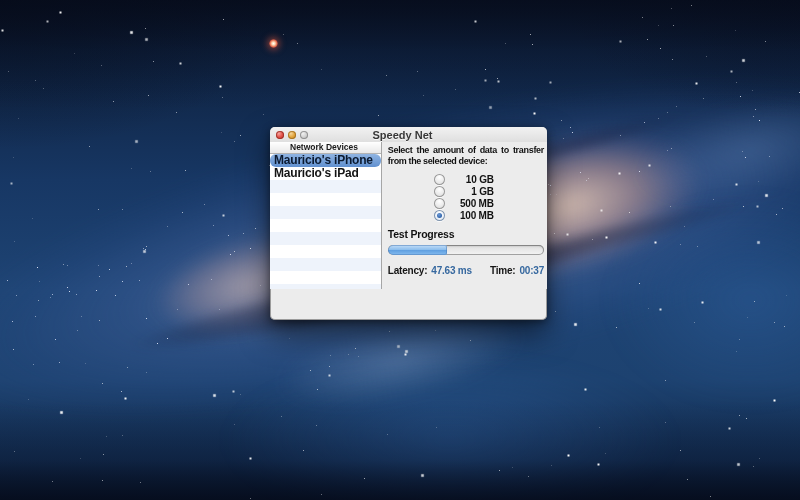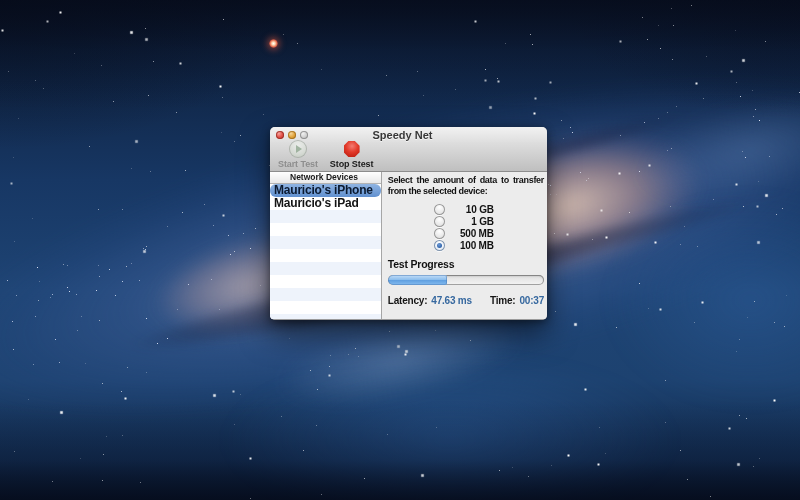--- a/index.html
+++ b/index.html
@@ -137,30 +137,20 @@
 <div class="window">
   <div class="titlebar">
     <div class="traffic">
       <span class="tl close"></span>
       <span class="tl min"></span>
       <span class="tl zoom"></span>
     </div>
     <div class="title">Speedy Net</div>
   </div>
 
-  <div class="toolbar">
-    <div class="tb-btn disabled" id="start-btn">
-      <span class="icon-play"></span>
-      <span class="tb-label">Start Test</span>
-    </div>
-    <div class="tb-btn">
-      <span class="icon-stop"></span>
-      <span class="tb-label">Stop Stest</span>
-    </div>
-  </div>
 
   <div class="content">
     <div class="left-pane">
       <div class="list-header">Network Devices</div>
       <div class="device-row selected">Mauricio's iPhone</div>
       <div class="device-row">Mauricio's iPad</div>
       <div class="empty-rows"></div>
     </div>
 
     <div class="right-pane">

